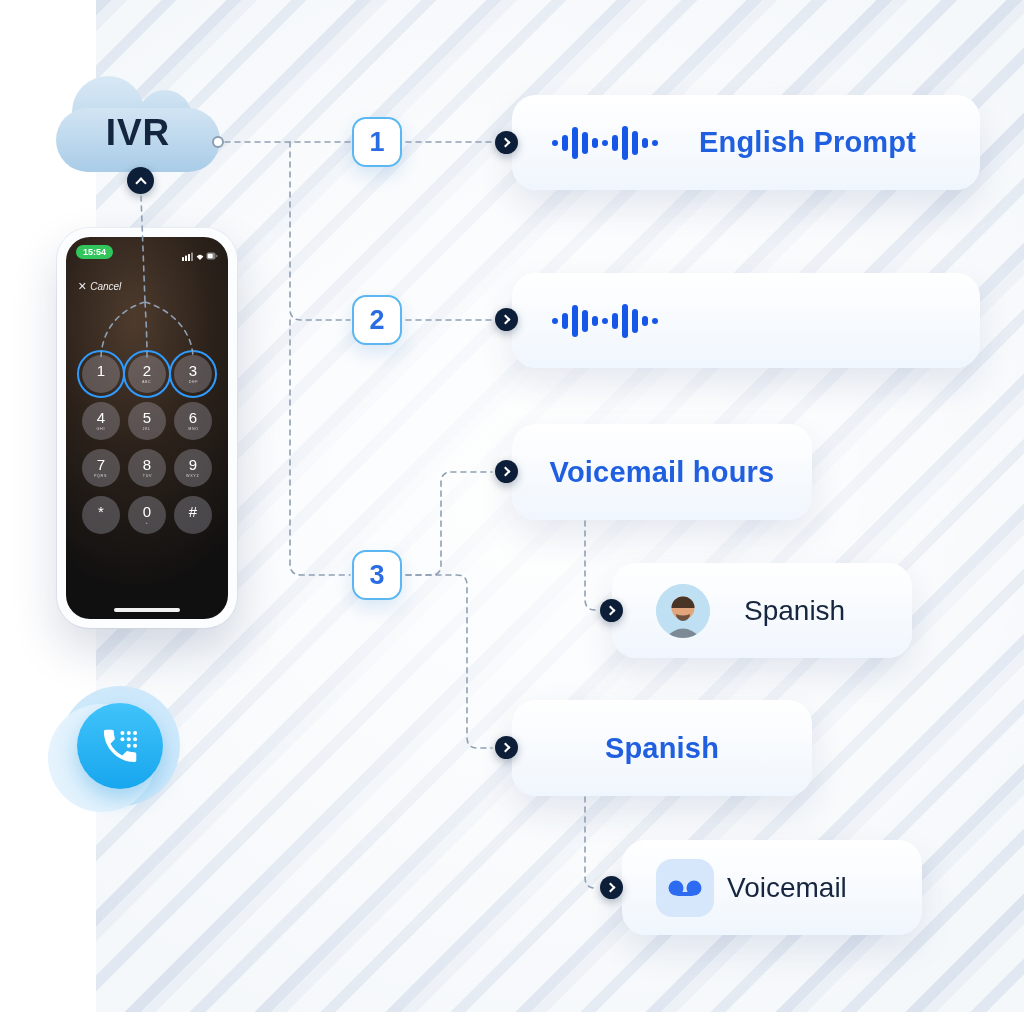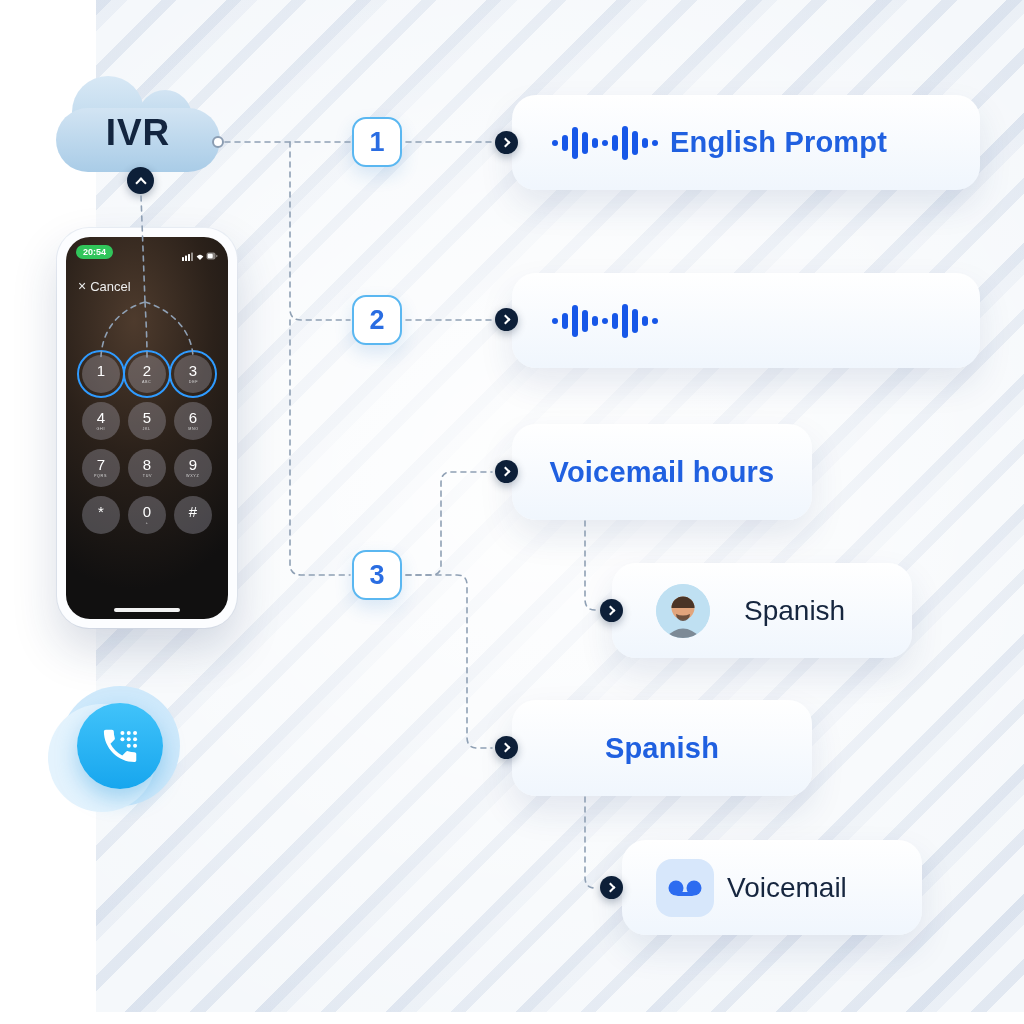--- a/index.html
+++ b/index.html
@@ -32,21 +32,21 @@
   .node-up { position:absolute; left:127px; top:167px; width:27px; height:27px; border-radius:50%; background:#0d1f38; display:flex; align-items:center; justify-content:center; z-index:3; box-shadow:0 3px 8px rgba(10,30,60,.3); }
   .chev-up { width:8px; height:8px; border-top:2.5px solid #fff; border-right:2.5px solid #fff; transform:rotate(-45deg); margin-top:4px; }
   .connector-dot { position:absolute; left:212px; top:136px; width:12px; height:12px; border-radius:50%; background:#ffffff; border:2px solid #8b9db2; z-index:3; }
 
   
   .phone { position:absolute; left:57px; top:228px; width:180px; height:400px; background:#fcfdff; border-radius:32px; box-shadow:0 22px 45px rgba(25,50,95,.17), 0 0 0 1px #edf1f7; z-index:2; }
   .screen { position:absolute; inset:9px; border-radius:24px; overflow:hidden;
     background: radial-gradient(130% 90% at 42% 22%, #4e3b2d 0%, #2b211a 38%, #111010 78%); }
   .sb-time { position:absolute; left:10px; top:8px; background:#31c55b; color:#fff; font-size:9px; font-weight:700; padding:2px 7px; border-radius:9px; }
   .sb-icons { position:absolute; right:10px; top:10px; }
-  .cancel-row { position:absolute; left:12px; top:42px; color:#eeeeee; font-size:13px; display:flex; align-items:center; gap:4px; }
+  .cancel-row { position:absolute; left:12px; top:42px; color:#eeeeee; font-size:10px; display:flex; align-items:center; gap:4px;font-style:italic; }
   .cancel-x::before { content:"×"; font-size:14px; line-height:1; }
   .keypad { position:absolute; left:50%; top:118px; transform:translateX(-50%); display:grid; grid-template-columns:repeat(3,38px); gap:9px 8px; justify-items:center; }
   .key { width:38px; height:38px; border-radius:50%; background:rgba(190,190,205,.30); color:#fff; display:flex; flex-direction:column; align-items:center; justify-content:center; }
   .key-digit { font-size:15px; line-height:1; }
   .key-letters { font-size:6px; transform:scale(.62); letter-spacing:1px; color:#d8d8d8; height:6px; line-height:6px; margin-top:1px; }
   .key-hl { outline:2px solid #2f9bff; outline-offset:3px; }
   .home-indicator { position:absolute; left:50%; bottom:7px; transform:translateX(-50%); width:66px; height:4px; border-radius:3px; background:#ffffff; opacity:.95; }
 
   
   .badge { position:absolute; width:50px; height:50px; border:2.5px solid #5ab7f1; border-radius:14px; background:#ffffff; display:flex; align-items:center; justify-content:center; color:#2a6de2; font-size:27px; font-weight:600; box-shadow:0 8px 18px rgba(40,120,200,.16); z-index:3; }
@@ -61,21 +61,21 @@
   .an-spanish   { left:495px; top:308px; }
   .an-business  { left:495px; top:460px; }
   .an-support   { left:600px; top:599px; }
   .an-holidays  { left:495px; top:736px; }
   .an-voicemail { left:600px; top:876px; }
 
   
   .card { position:absolute; display:flex; align-items:center; border-radius:24px; z-index:2;
     background:linear-gradient(180deg,#ffffff 0%, #f0f6fd 100%);
     box-shadow:0 16px 34px rgba(25,60,120,.10); }
-  .card-english  { left:512px; top:95px;  width:468px; height:95px; padding-left:40px; gap:12px; }
+  .card-english  { left:512px; top:95px;  width:468px; height:95px; padding-left:40px; gap:41px; }
   .card-spanish  { left:512px; top:273px; width:468px; height:95px; padding-left:40px; gap:24px; }
   .card-business { left:512px; top:424px; width:300px; height:96px; justify-content:center; }
   .card-support  { left:612px; top:563px; width:300px; height:95px; padding-left:44px; gap:34px; }
   .card-holidays { left:512px; top:700px; width:300px; height:96px; justify-content:center; }
   .card-voicemail{ left:622px; top:840px; width:300px; height:95px; padding-left:34px; gap:13px; }
   .label-blue { color:#2060e0; font-size:29px; font-weight:600; letter-spacing:.2px; white-space:nowrap; }
   .label-dark { color:#16263f; font-size:28px; font-weight:500; white-space:nowrap; }
 
   .wave { display:flex; align-items:center; gap:4px; height:40px; }
   .wbar { width:6px; border-radius:3px; background:#1757e8; display:inline-block; }
@@ -127,21 +127,21 @@
     <div class="puff-main"></div>
     <div class="cloud-label">IVR</div>
   </div>
   <div class="node-up">
     <span class="chev-up"></span>
   </div>
   <div class="connector-dot"></div>
 
   <div class="phone">
     <div class="screen">
-      <div class="sb-time">20:54</div>
+      <div class="sb-time">15:54</div>
       <div class="sb-icons">
         <svg width="36" height="10" viewBox="0 0 36 10" fill="#ffffff">
           <rect x="0" y="6" width="2" height="4" rx="0.5"></rect>
           <rect x="3" y="4.5" width="2" height="5.5" rx="0.5"></rect>
           <rect x="6" y="3" width="2" height="7" rx="0.5"></rect>
           <rect x="9" y="1.5" width="2" height="8.5" rx="0.5" opacity="0.5"></rect>
           <path d="M14.6 5.4 a5 5 0 0 1 6.8 0 L18 9 z"></path>
           <rect x="24.5" y="1.5" width="9" height="7" rx="2" opacity="0.45"></rect>
           <rect x="25.7" y="2.7" width="5" height="4.6" rx="1.2"></rect>
           <rect x="34" y="3.8" width="1.4" height="2.4" rx="0.7" opacity="0.45"></rect>

